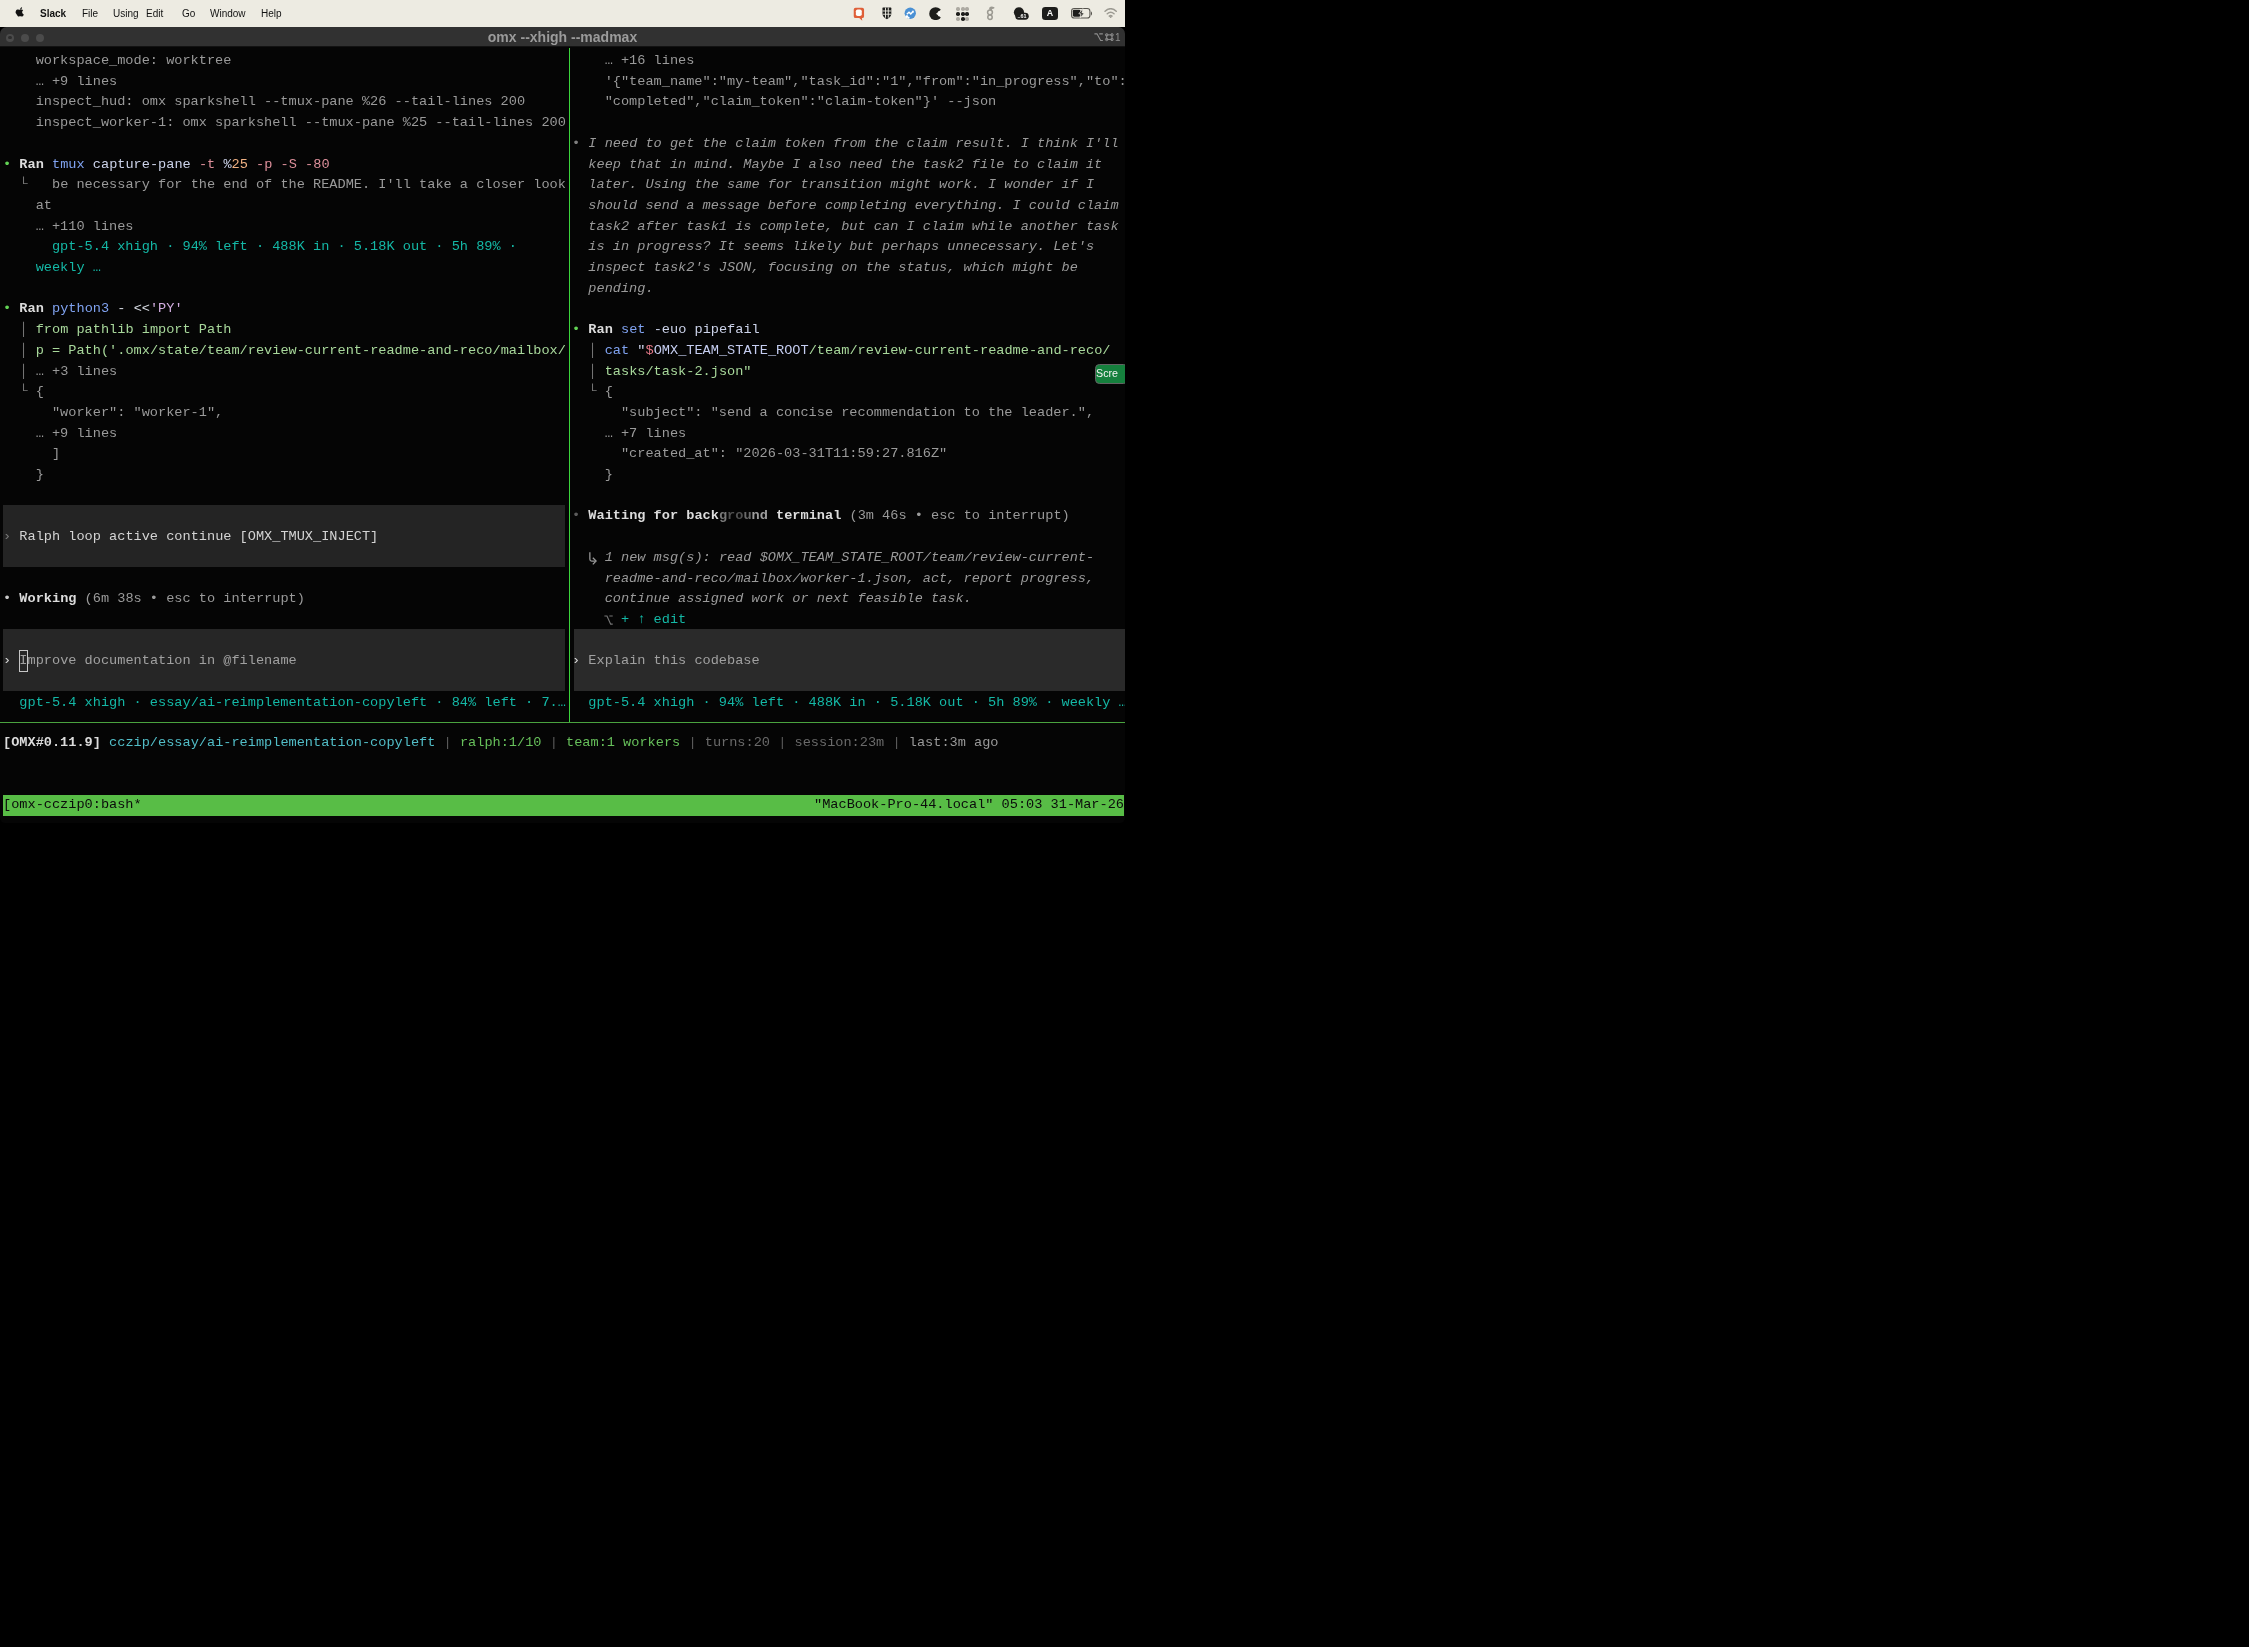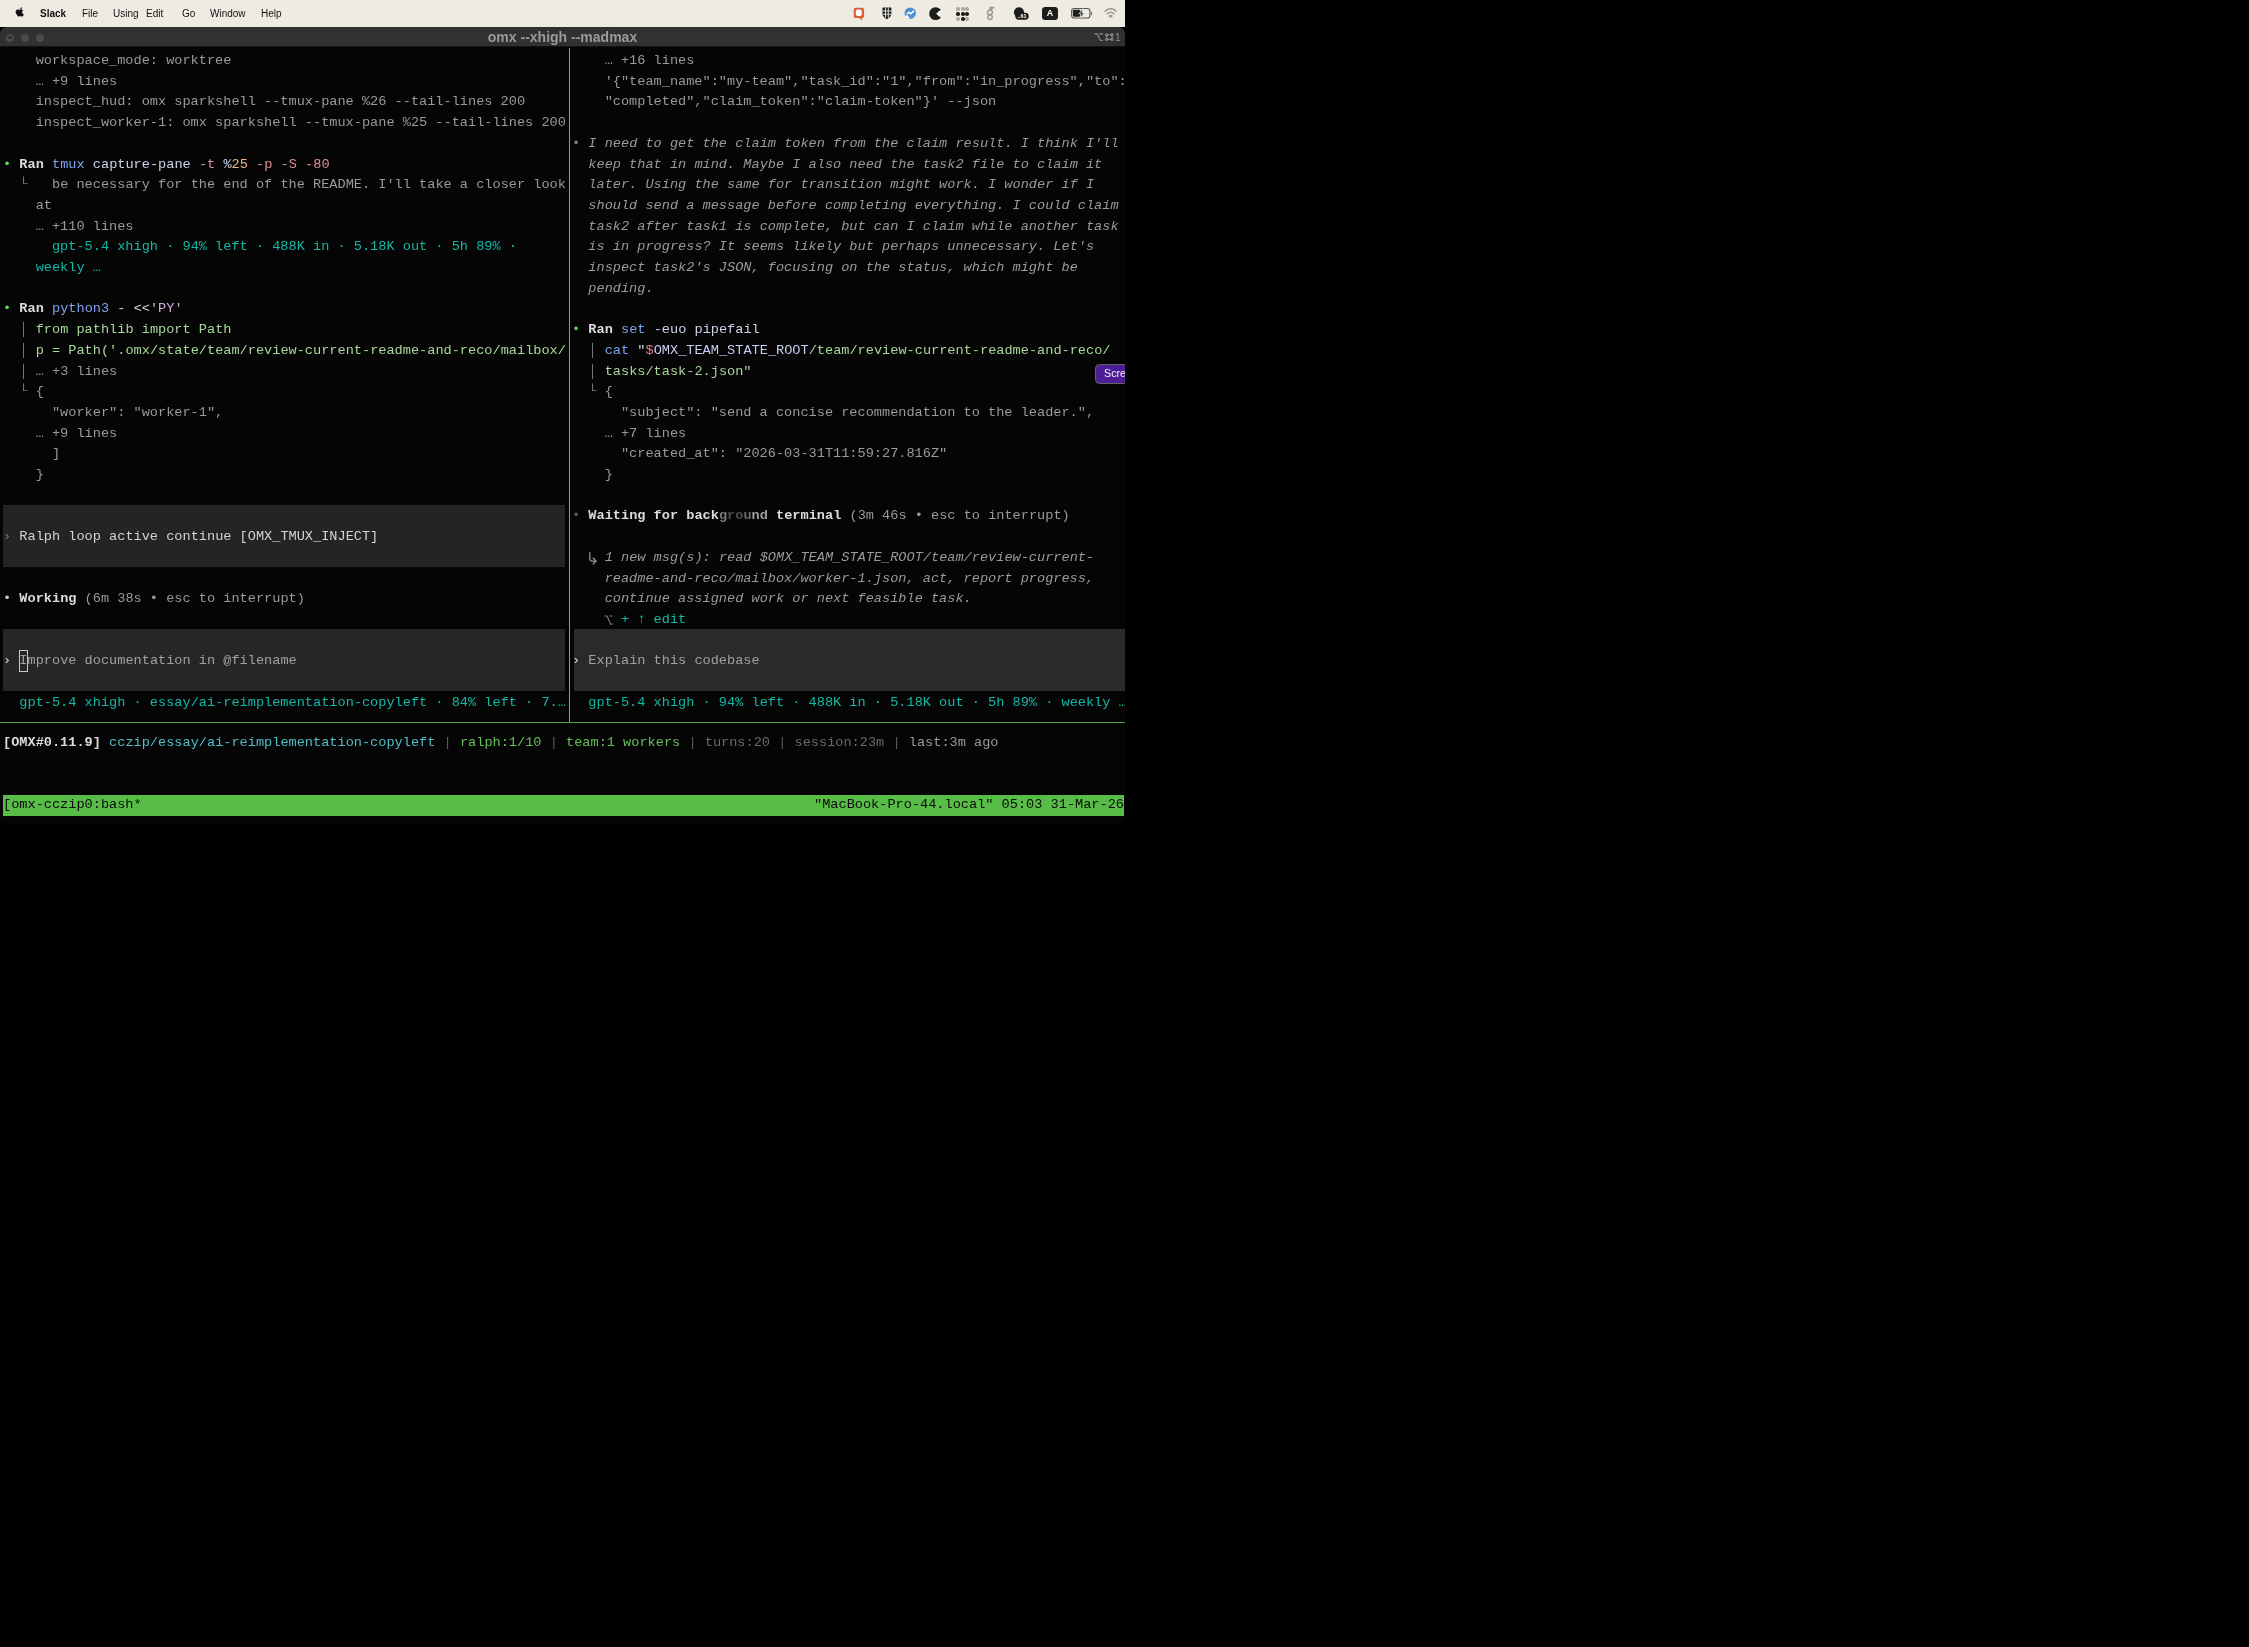--- a/index.html
+++ b/index.html
@@ -56,21 +56,21 @@
 <pre class="mono abs" style="left:3px;top:795px;white-space:pre;color:#0b0b0b;z-index:10">[omx-cczip0:bash*</pre>
 <pre class="mono abs" style="left:814px;top:795px;white-space:pre;color:#0b0b0b;z-index:10">"MacBook-Pro-44.local" 05:03 31-Mar-26</pre>
 <div class="abs" style="left:18.7px;top:650px;width:9px;height:22px;border:1px solid #c6c6c6;z-index:12"></div>
 <svg class="abs" style="left:588px;top:547px;z-index:12" width="8.9" height="20.7" viewBox="0 0 12 28">
 <path d="M2.5 7 L2.5 16.5 Q2.5 19 5 19 L9.5 19" fill="none" stroke="#9a9a9a" stroke-width="1.7"></path>
 <path d="M6.5 14.5 L11 19 L6.5 23.5" fill="none" stroke="#9a9a9a" stroke-width="1.7"></path>
   </svg>
 <svg class="abs" style="left:604px;top:609px;z-index:12" width="8.9" height="20.7" viewBox="0 0 12 28">
 <path d="M0.5 9.5 L4 9.5 L9 20.5 L11.8 20.5 M7.2 9.5 L11.8 9.5" fill="none" stroke="#767676" stroke-width="1.6"></path>
   </svg>
-<div class="abs" style="left:1095px;top:364px;width:33px;height:20px;background:#4c1d95;border:1.1px solid #636363;border-radius:4.4px;z-index:30;color:#f2f2f2;font-size:10.7px;line-height:17.7px;padding-left:8px">Scre</div>
+<div class="abs" style="left:1095px;top:364px;width:33px;height:20px;background:#15803d;border:1.1px solid #636363;border-radius:4.4px;z-index:30;color:#f2f2f2;font-size:10.7px;line-height:17.7px;padding-left:0">Scre</div>
 <div id="tbar"></div>
 <div class="tl" style="left:6.2px"></div>
 <div class="abs" style="left:8.4px;top:36px;width:3.4px;height:3.4px;border-radius:50%;background:#2d2d2d;z-index:42"></div>
 <div class="tl" style="left:21px"></div>
 <div class="tl" style="left:36px"></div>
 <div id="title">omx --xhigh --madmax</div>
 <svg class="abs" style="left:1094px;top:32px;z-index:42" width="20.7" height="10.3" viewBox="0 0 28 14">
 <path d="M0.5 2.5 L4 2.5 L9 11.5 L12 11.5 M7 2.5 L12 2.5" fill="none" stroke="#8e8e8e" stroke-width="1.5"></path>
 <g fill="none" stroke="#8e8e8e" stroke-width="1.3">
 <circle cx="17.2" cy="3.9" r="1.7"></circle>

